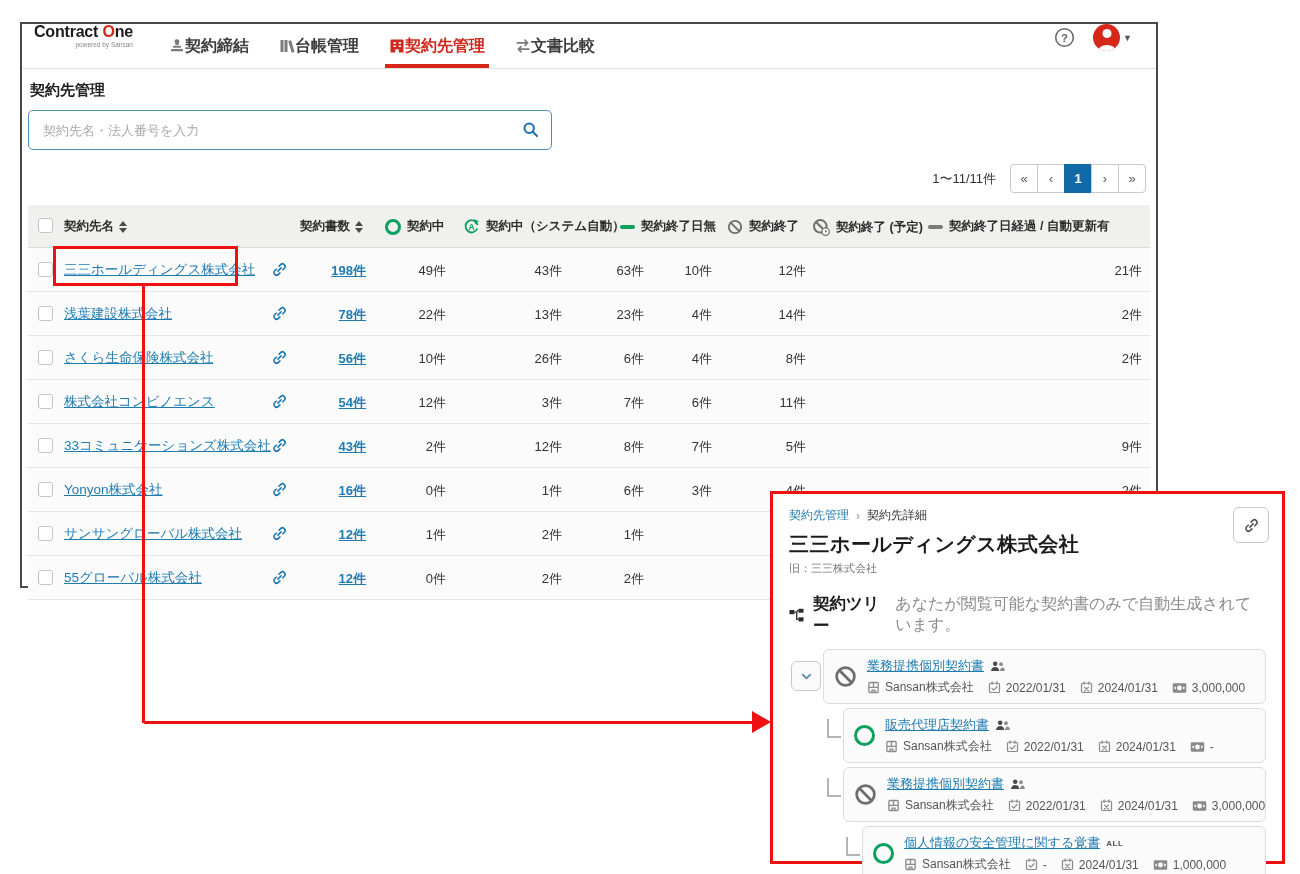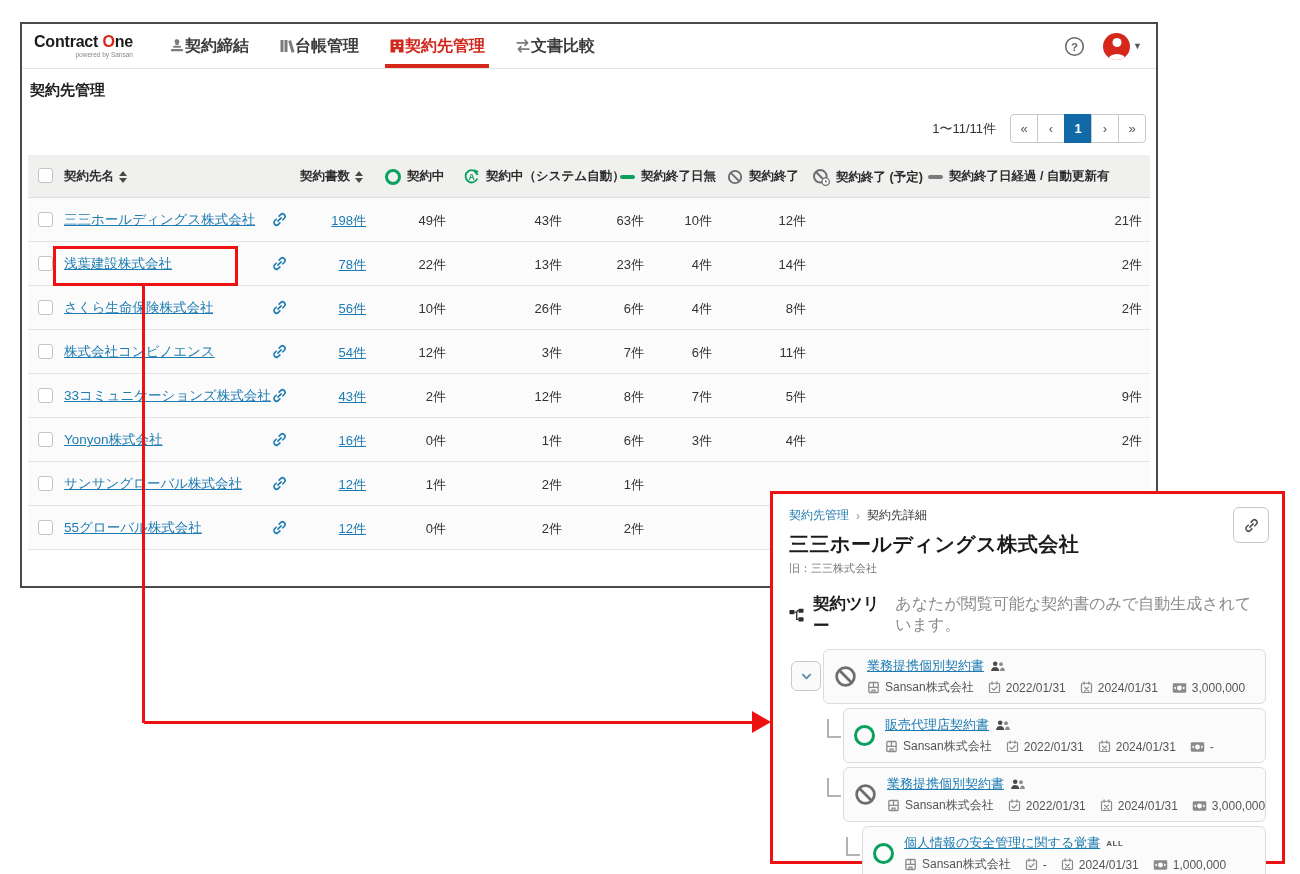--- a/index.html
+++ b/index.html
@@ -2,21 +2,21 @@
 <html><head>
 <meta charset="utf-8">
 <style>
   html,body{margin:0;padding:0;width:1300px;height:874px;overflow:hidden;background:#fff;
     font-family:"Liberation Sans","DejaVu Sans",sans-serif;}
   .canvas{position:relative;width:1300px;height:874px;background:#fff;}
 
   
   .window{position:absolute;left:20px;top:22px;width:1138px;height:566px;background:#fff;
     border:2px solid #4a4a4a;box-sizing:border-box;z-index:1;}
-  .topnav{height:44px;display:flex;align-items:center;padding:0 14px 0 12px;border-bottom:1px solid #e4e4e4;}
+  .topnav{height:44px;display:flex;align-items:flex-start;padding:0 24px 0 12px;border-bottom:1px solid #e4e4e4;}
   .logo{display:flex;flex-direction:column;line-height:1;margin-right:36px;cursor:pointer;}
   .logo-main{font-size:16px;font-weight:800;color:#1b1b1b;letter-spacing:-.2px;}
   .logo-accent{color:#d5281b;}
   .logo-sub{font-size:6.5px;color:#888;align-self:flex-end;margin-top:2px;}
   .nav-items{display:flex;align-items:stretch;height:100%;gap:30px;}
   .nav-item{position:relative;display:flex;align-items:center;gap:0;font-size:16px;font-weight:600;color:#3c3c3c;cursor:pointer;}
   .nav-item .nav-ic{display:inline-flex;width:16px;height:16px;color:#7b7b7b;}
   .nav-item .nav-ic svg{width:100%;height:100%;}
   .nav-item.active{color:#d0281c;}
   .nav-item.active .nav-ic{color:#d0281c;}
@@ -60,21 +60,21 @@
   .sort .dn{border-top:5px solid #4a4a4a;}
 
   .trow{position:relative;height:43px;background:#fbfbfb;border-bottom:1px solid #e4e4e4;font-size:13px;color:#333;}
   .cb{display:inline-block;width:15px;height:15px;border:1.5px solid #c4c4c4;border-radius:3px;background:#fff;box-sizing:border-box;cursor:pointer;}
   .trow .cb{position:absolute;left:10px;top:14px;}
   a.pname{position:absolute;left:36px;top:13px;max-width:210px;white-space:nowrap;overflow:hidden;
     color:#1e7bb2;text-decoration:underline;font-size:13.5px;cursor:pointer;}
   .linkic{position:absolute;left:244px;top:14px;width:15px;height:15px;color:#1e7bb2;cursor:pointer;}
   .linkic svg{width:100%;height:100%;}
   .vc{position:absolute;top:14px;text-align:right;white-space:nowrap;}
-  a.vc0{left:274px;width:64px;color:#1e7bb2;text-decoration:underline;cursor:pointer;}
+  a.vc0{left:274px;width:64px;color:#1e7bb2;text-decoration:underline;cursor:pointer;font-weight:bold;}
   .vc1{left:338px;width:80px;}
   .vc2{left:418px;width:116px;}
   .vc3{left:534px;width:82px;}
   .vc4{left:616px;width:68px;}
   .vc5{left:684px;width:94px;}
   .vc6{left:778px;width:336px;}
 
   
   .ring{display:inline-block;border-radius:50%;border:3px solid #0aa05e;box-sizing:border-box;background:transparent;}
   .r15{width:16px;height:16px;}
@@ -191,20 +191,27 @@
         <span class="avatar-wrap">
           <span class="avatar"></span>
           <span class="caret">▼</span>
         </span>
       </div>
     </div>
 
     <div class="content">
       <div class="page-title">契約先管理</div>
 
+      <div class="searchbox">
+        <input type="text" placeholder="契約先名・法人番号を入力" style="">
+        <span class="search-ic"><svg viewBox="0 0 17 17" fill="none" stroke="currentColor" stroke-width="2">
+              <circle cx="7.2" cy="7.2" r="4.7"></circle>
+              <path d="M10.8 10.8L15 15" stroke-linecap="round"></path>
+            </svg></span>
+      </div>
 
       <div class="toolbar-row">
         <span class="pg-summary">1〜11/11件</span>
         <span class="pager">
           <span class="pg-btn">«</span>
           <span class="pg-btn">‹</span>
           <span class="pg-btn current">1</span>
           <span class="pg-btn">›</span>
           <span class="pg-btn">»</span>
         </span>

